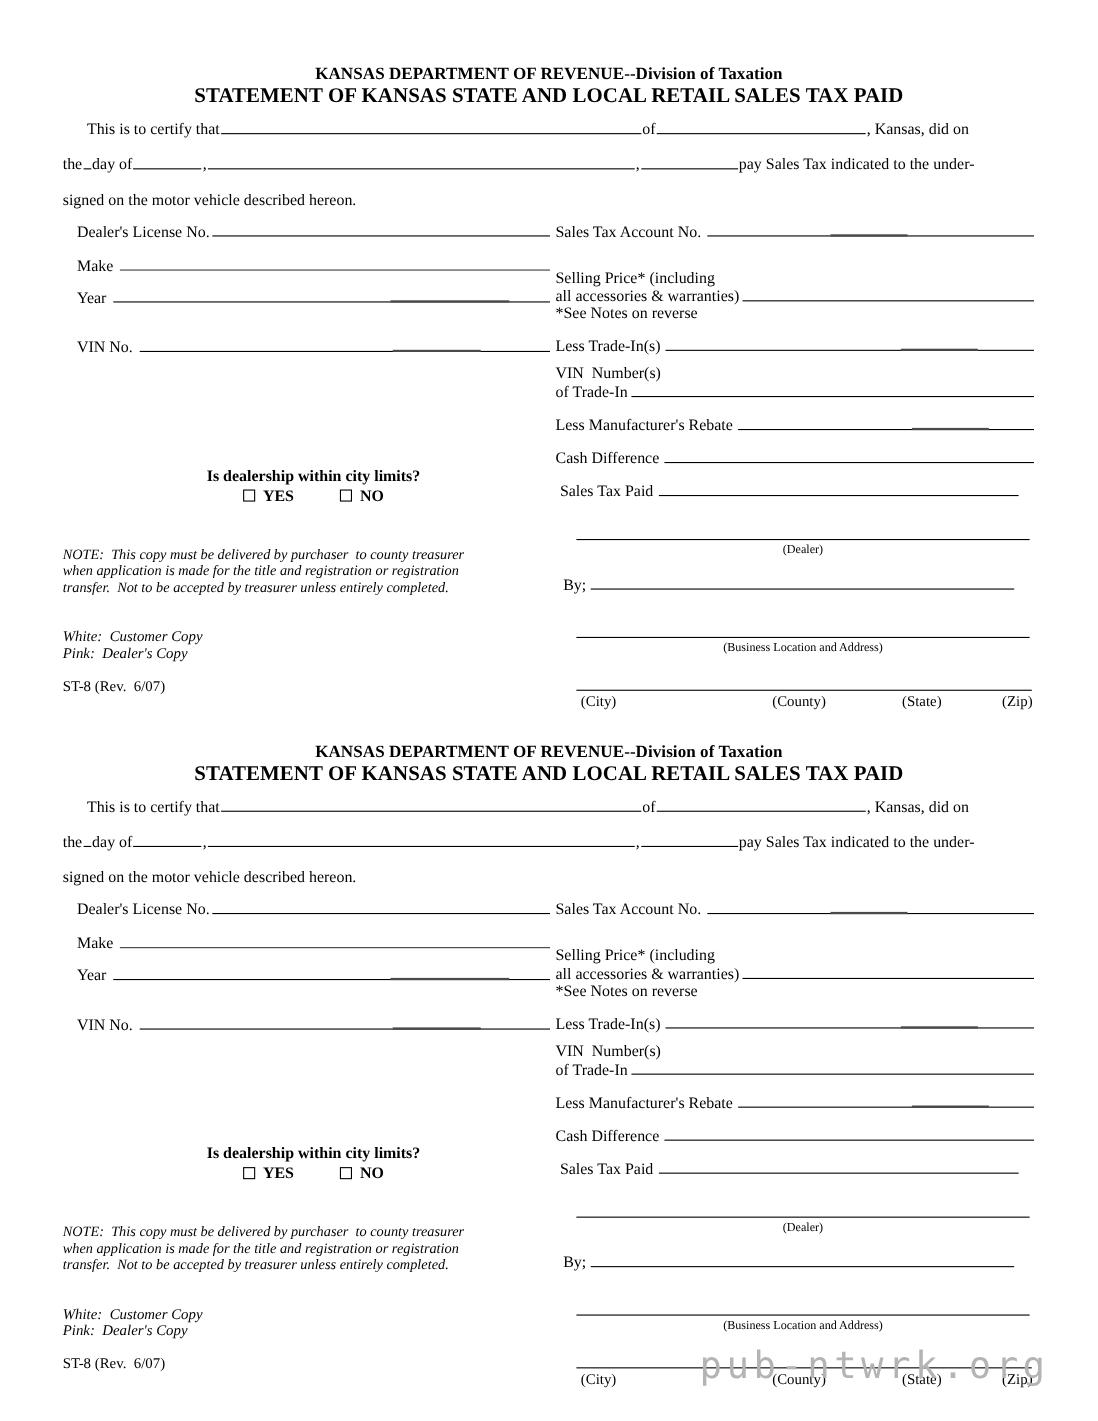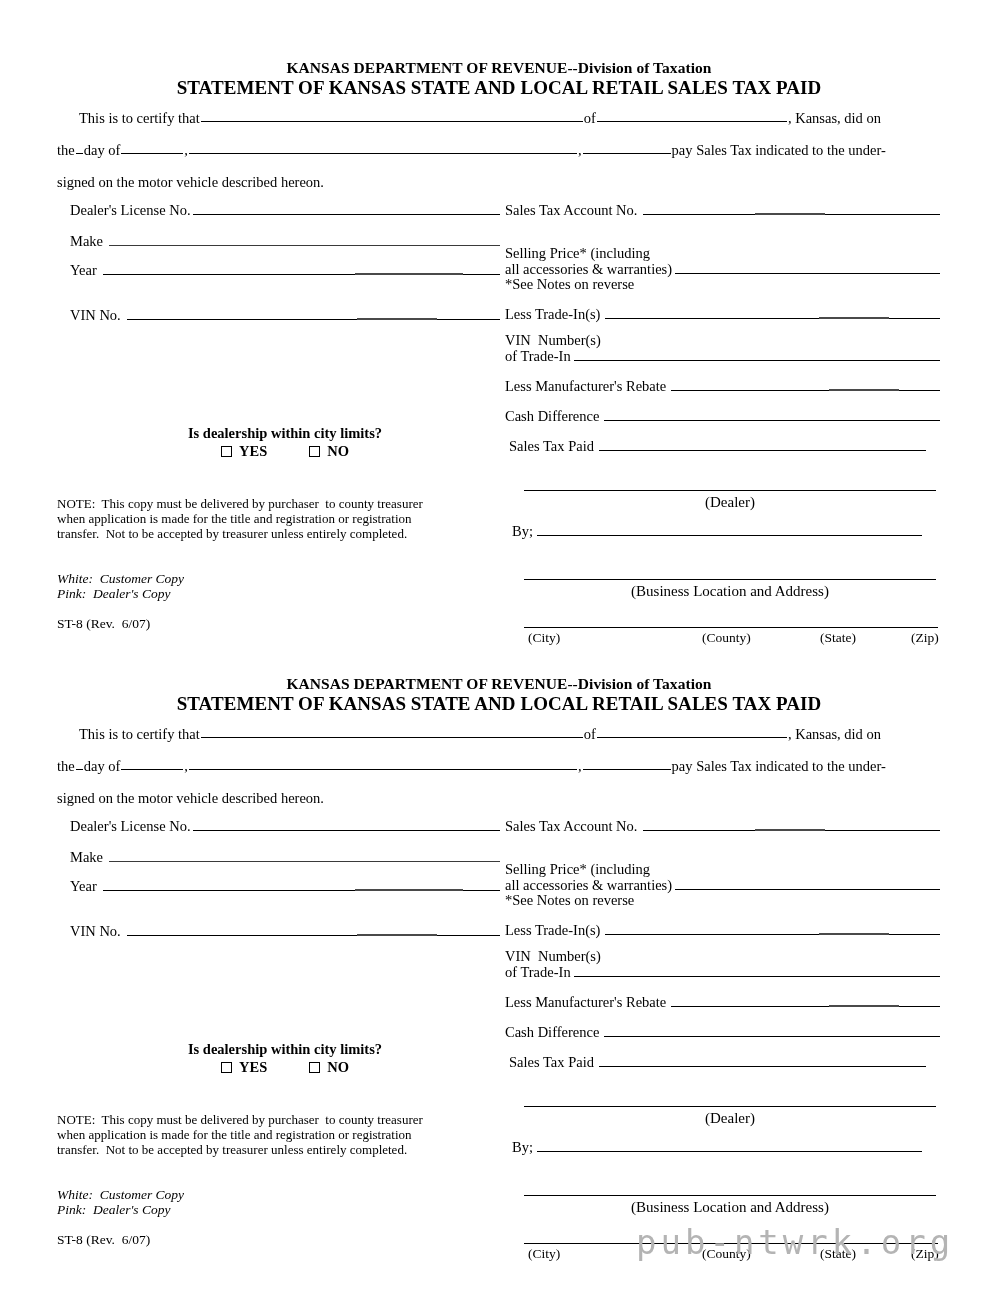--- a/index.html
+++ b/index.html
@@ -166,21 +166,21 @@
   .cb-gap { display: inline-block; width: 42px; }
 
   
   .note {
     position: absolute;
     left: 57px;
     width: 400px;
     font-size: 13px;
     line-height: 15px;
   }
-  .note span { display: block; white-space: pre; }
+  .note span { display: block; white-space: pre; font-style: italic; }
 
   
   .copylines {
     position: absolute;
     left: 57px;
     font-size: 13.5px;
     line-height: 15px;
     font-style: italic;
   }
   .copylines span { display: block; white-space: pre; }
@@ -192,21 +192,21 @@
   }
 
   
   .sig-line {
     position: absolute;
     border-bottom: 1px solid #000;
     height: 0;
   }
   .sig-caption {
     position: absolute;
-    font-size: 15px;
+    font-size: 11px;
     text-align: center;
     white-space: nowrap;
   }
   .by-row {
     position: absolute;
     display: flex;
     align-items: baseline;
     white-space: nowrap;
     font-size: 14.5px;
   }

